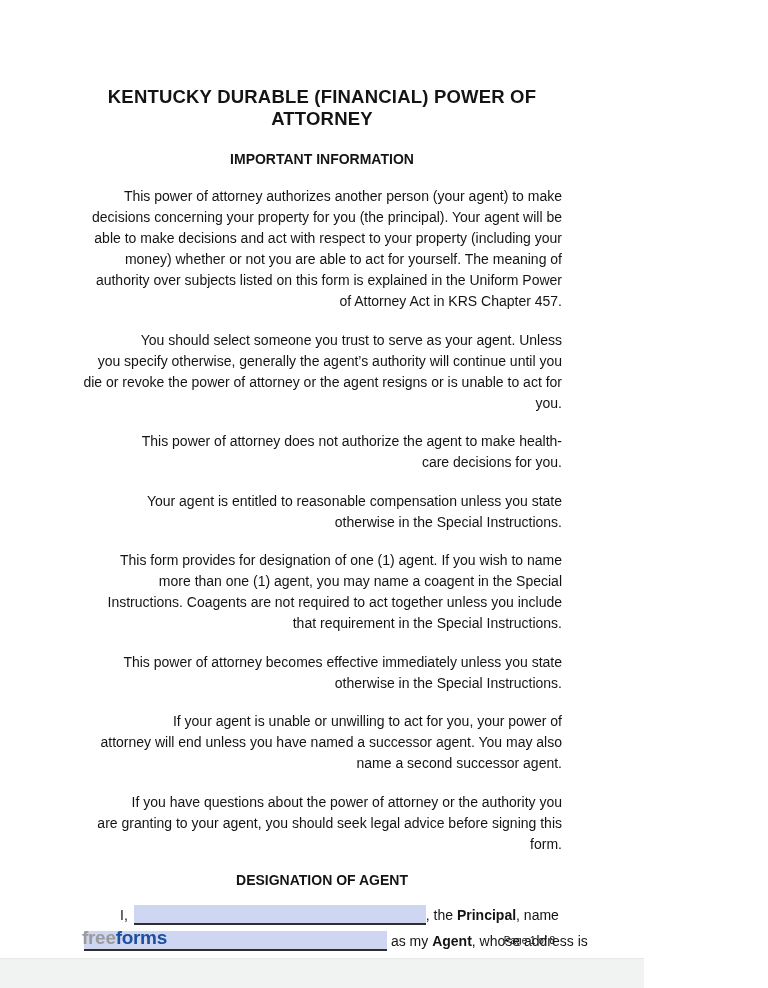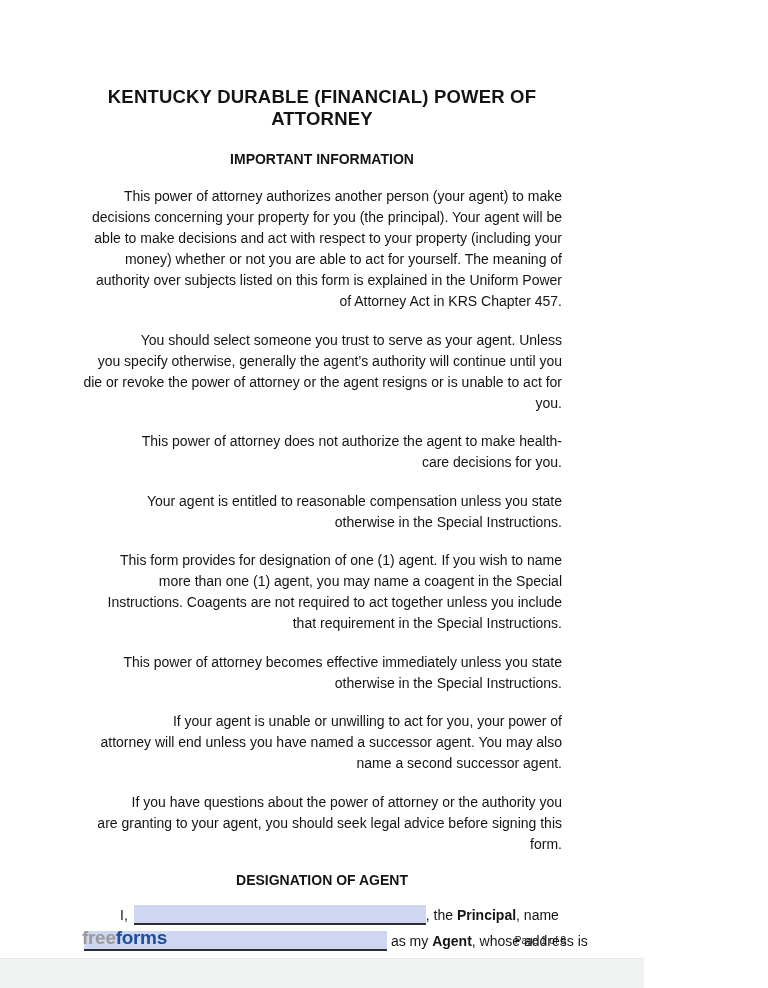--- a/index.html
+++ b/index.html
@@ -67,21 +67,21 @@
     vertical-align: -5px;
   }
   .field-1 { width: 292px; margin-left: 6px; }
   .field-2 { width: 303px; margin-left: 2px; }
   .field-3 { width: 308px; margin-left: 2px; }
   .field-4 { width: 306px; margin-left: 2px; }
   .bold { font-weight: bold; }
   .footer {
     position: absolute;
     left: 82px;
-    right: 78px;
+    right: 89px;
     top: 927px;
     display: flex;
     justify-content: space-between;
     align-items: baseline;
   }
   .logo {
     font-size: 19px;
     font-weight: bold;
     letter-spacing: -0.3px;
   }

